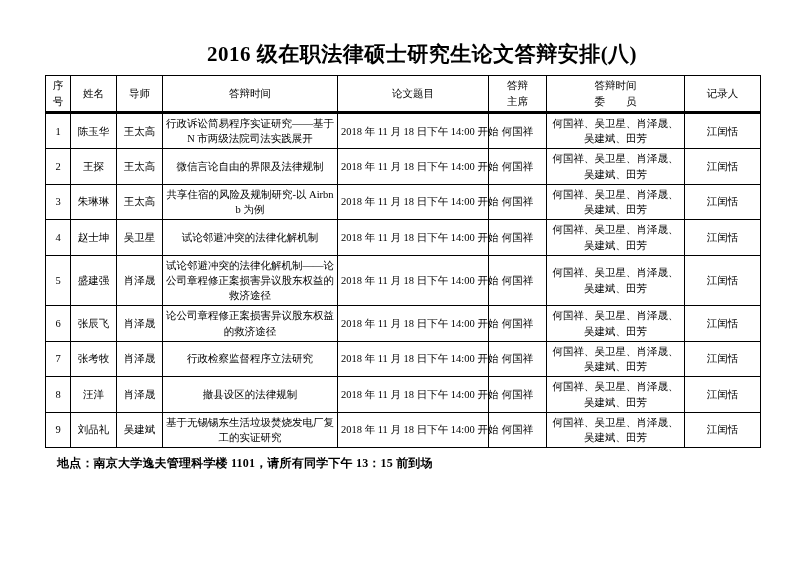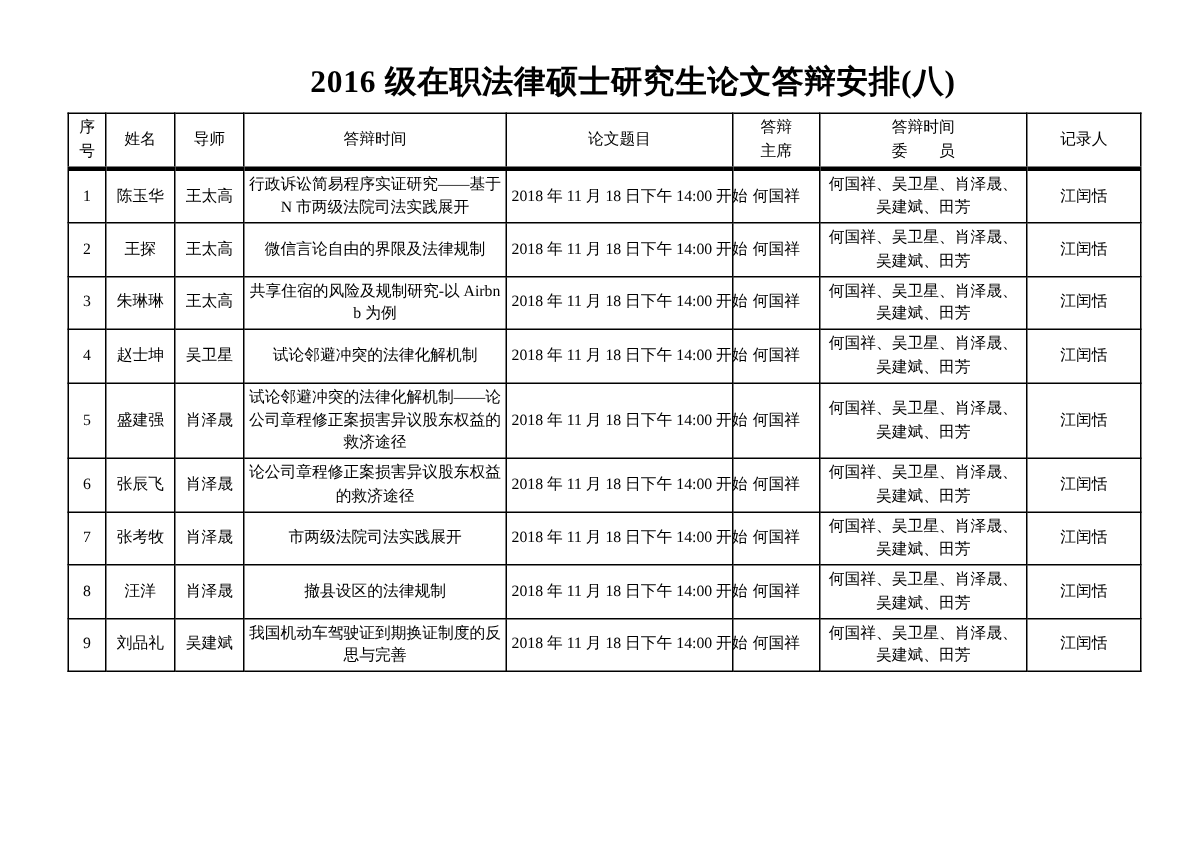--- a/index.html
+++ b/index.html
@@ -145,43 +145,44 @@
         <td>论公司章程修正案损害异议股东权益的救济途径</td>
         <td class="cell-time">2018 年 11 月 18 日下午 14:00 开始</td>
         <td>何国祥</td>
         <td>何国祥、吴卫星、肖泽晟、吴建斌、田芳</td>
         <td>江闰恬</td>
       </tr>
       <tr>
         <td class="cell-seq">7</td>
         <td>张考牧</td>
         <td>肖泽晟</td>
-        <td>市两级法院司法实践展开</td>
+        <td>行政检察监督程序立法研究</td>
         <td class="cell-time">2018 年 11 月 18 日下午 14:00 开始</td>
         <td>何国祥</td>
         <td>何国祥、吴卫星、肖泽晟、吴建斌、田芳</td>
         <td>江闰恬</td>
       </tr>
       <tr>
         <td class="cell-seq">8</td>
         <td>汪洋</td>
         <td>肖泽晟</td>
         <td>撤县设区的法律规制</td>
         <td class="cell-time">2018 年 11 月 18 日下午 14:00 开始</td>
         <td>何国祥</td>
         <td>何国祥、吴卫星、肖泽晟、吴建斌、田芳</td>
         <td>江闰恬</td>
       </tr>
       <tr>
         <td class="cell-seq">9</td>
         <td>刘品礼</td>
         <td>吴建斌</td>
-        <td>我国机动车驾驶证到期换证制度的反思与完善</td>
+        <td>基于无锡锡东生活垃圾焚烧发电厂复工的实证研究</td>
         <td class="cell-time">2018 年 11 月 18 日下午 14:00 开始</td>
         <td>何国祥</td>
         <td>何国祥、吴卫星、肖泽晟、吴建斌、田芳</td>
         <td>江闰恬</td>
       </tr>
     </tbody>
   </table>
 
+  <p class="footer-note">地点：南京大学逸夫管理科学楼 1101，请所有同学下午 13：15 前到场</p>
 
 </div>
 
 </body></html>

